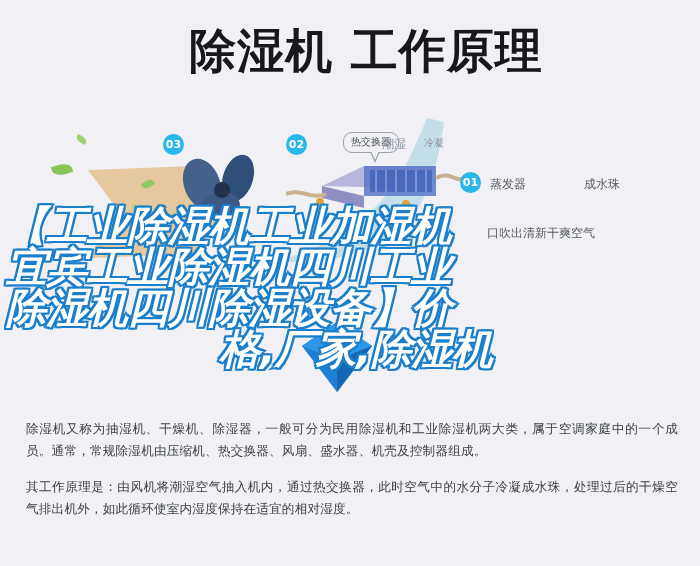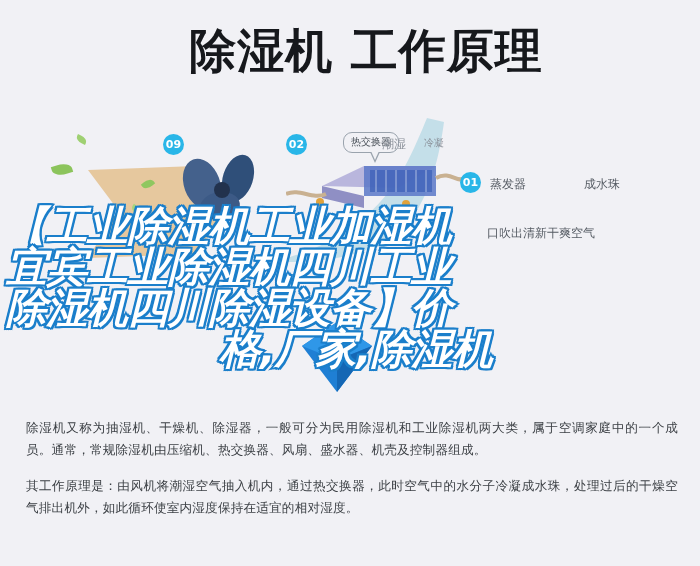--- a/index.html
+++ b/index.html
@@ -225,21 +225,21 @@
 
   
   .body-copy {
     position: absolute;
     left: 26px;
     top: 418px;
     width: 652px;
     z-index: 6;
   }
   .para {
-    font-family: Liberation Mono, monospace;
+    font-family: Liberation Sans, sans-serif;
     font-size: 12.6px;
     line-height: 22px;
     color: #3c4045;
     margin: 0 0 14px 0;
     text-align: justify;
     letter-spacing: 0.2px;
   }
   .para:last-child { margin-bottom: 11px; }
 </style>
 </head>
@@ -294,21 +294,21 @@
           <line x1="130" y1="28" x2="130" y2="50"></line>
           <line x1="140" y1="28" x2="140" y2="50"></line>
         </g>
         <path d="M0 52 C 14 46, 26 58, 40 52" stroke="#c9b191" stroke-width="4" fill="none"></path>
         <path d="M150 36 C 164 28, 172 42, 178 36" stroke="#c9b191" stroke-width="4" fill="none"></path>
         <circle cx="34" cy="60" r="4" fill="#e0a23a"></circle>
         <circle cx="120" cy="62" r="4" fill="#e0a23a"></circle>
       </svg>
     </div>
 
-    <div class="badge-num n03">09</div>
+    <div class="badge-num n03">03</div>
     <div class="badge-num n02">02</div>
     <div class="badge-num n01">01</div>
 
     <div class="bubble">
       <span>热交换器</span>
       <span class="tail"></span>
     </div>
 
     <div class="diamond">
       <svg width="74" height="74" viewBox="0 0 74 74">

